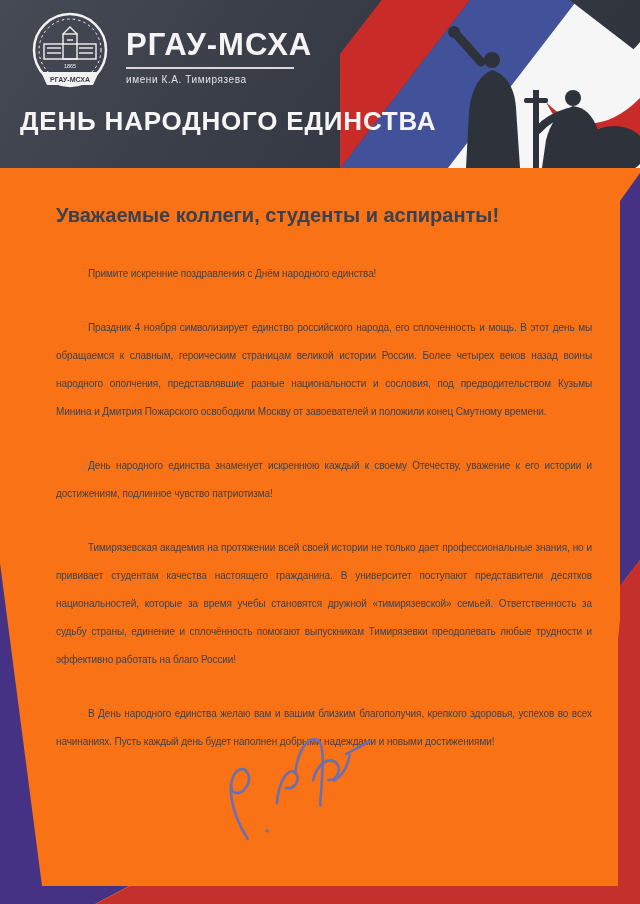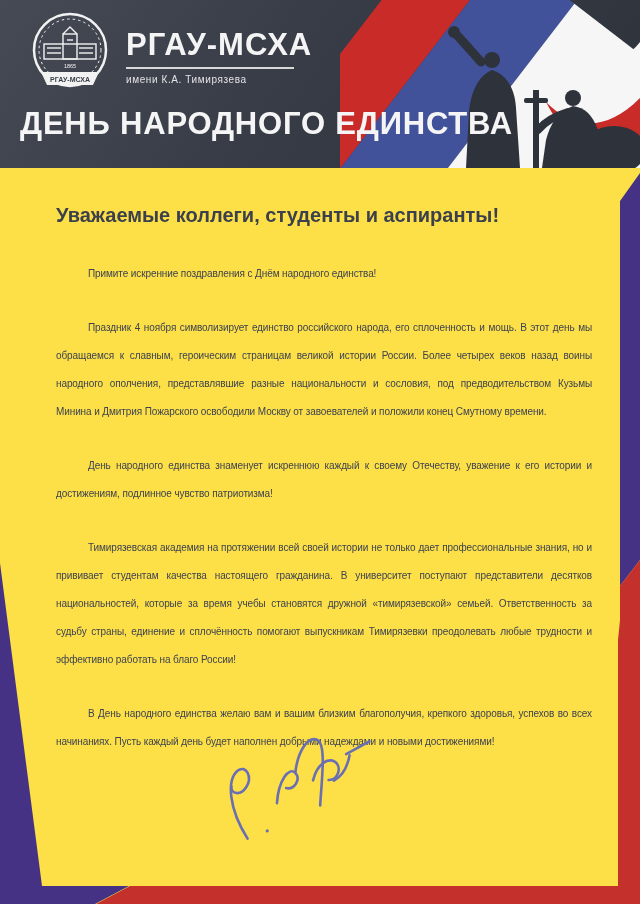--- a/index.html
+++ b/index.html
@@ -1,31 +1,31 @@
 <!DOCTYPE html>
 <html lang="ru"><head>
 <meta charset="utf-8">
 <style>
   html,body{margin:0;padding:0;}
   body{font-family:"Liberation Sans",sans-serif;}
-  .page{position:relative;width:640px;height:904px;overflow:hidden;background:#fde047;}
+  .page{position:relative;width:640px;height:904px;overflow:hidden;background:#f97316;}
 
   
   .decor{position:absolute;inset:0;z-index:0;pointer-events:none;}
 
   
   .header{position:absolute;top:0;left:0;width:640px;height:168px;z-index:2;
           background:linear-gradient(125deg,#454a54 0%,#383c46 45%,#2e323b 100%);overflow:hidden;}
   .flag-art{position:absolute;top:0;right:0;}
   .logo-row{position:absolute;top:10px;left:30px;display:flex;align-items:center;gap:16px;}
   .wordmark{display:flex;flex-direction:column;}
   .org-name{color:#f4f4f5;font-size:31px;font-weight:bold;letter-spacing:1px;line-height:1;margin-top:10px;}
   .org-rule{width:168px;height:2px;background:#d8d8db;margin:7px 0 5px 0;}
   .org-sub{color:#e3e3e6;font-size:10px;letter-spacing:0.6px;}
-  .banner-title{position:absolute;left:20px;top:106px;color:#f5f5f6;font-size:31px;font-weight:bold;letter-spacing:0.8px;}
+  .banner-title{position:absolute;left:20px;top:106px;color:#f5f5f6;font-size:26px;font-weight:bold;letter-spacing:0.8px;}
 
   
   .content{position:relative;z-index:1;padding:204px 48px 0 56px;color:#3d4250;}
   .salutation{font-size:20px;font-weight:bold;text-align:left;margin:0 0 33px 0;color:#3b404c;}
   .content p{font-size:10px;line-height:28px;text-align:justify;text-indent:32px;margin:0 0 26px 0;letter-spacing:-0.1px;}
   .signature{position:absolute;left:200px;top:722px;z-index:1;}
 </style>
 </head>
 <body>
 

